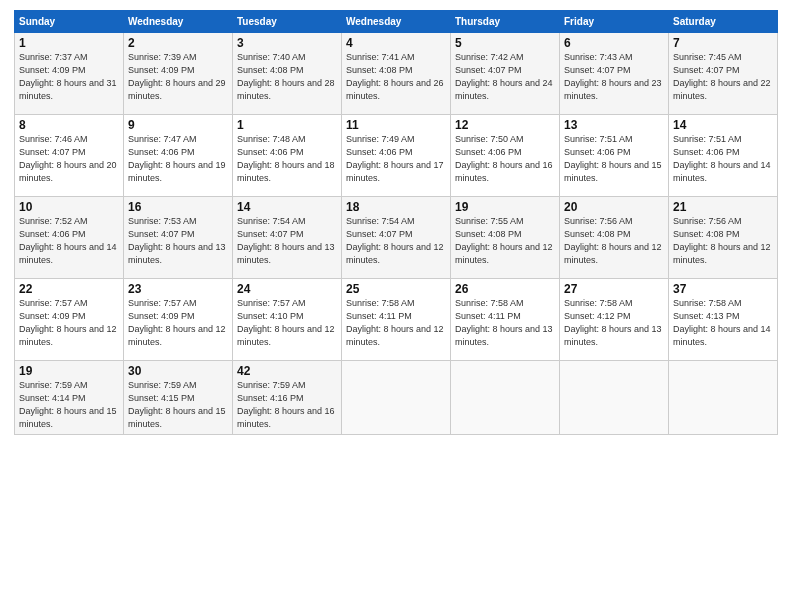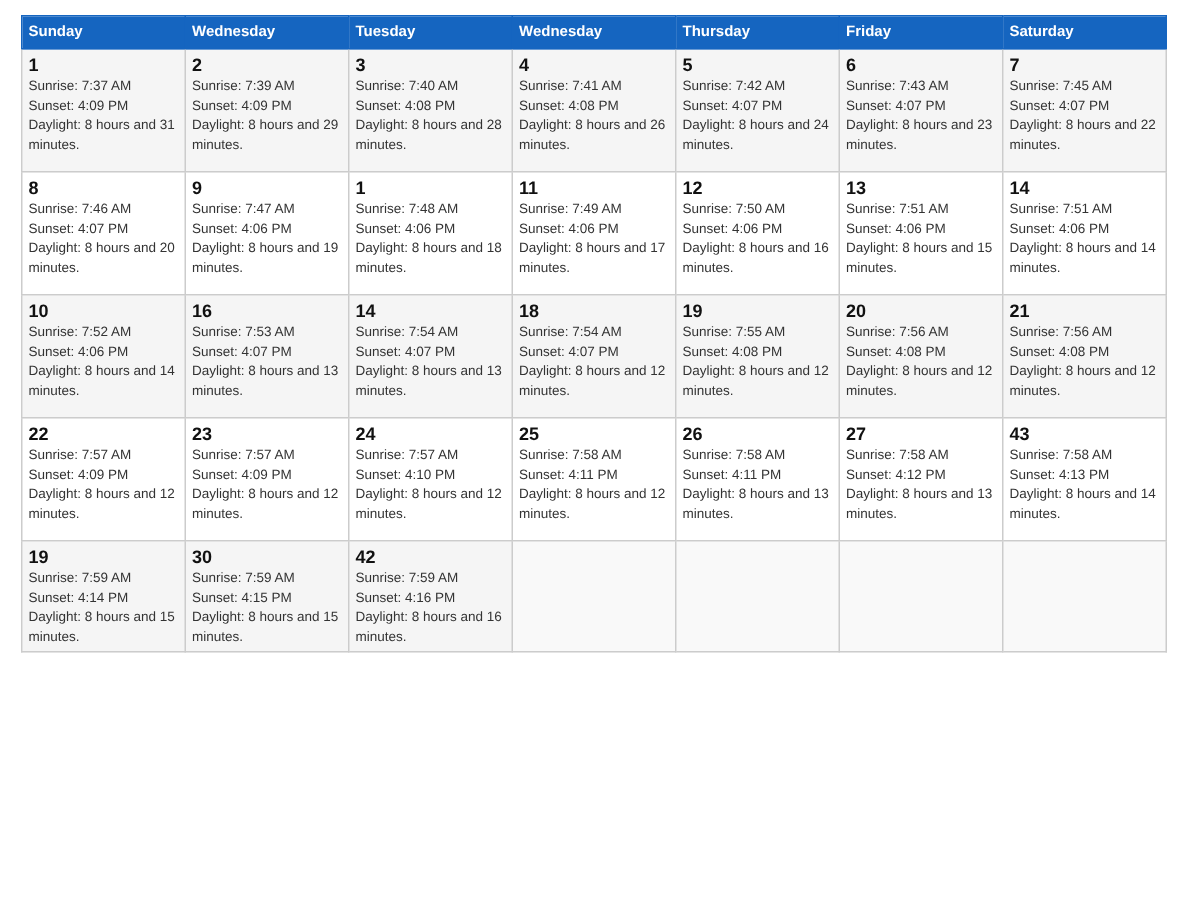--- a/index.html
+++ b/index.html
@@ -216,21 +216,21 @@
       </td>
           <td>
         <span class="day-num">26</span>
         <span class="cell-text">Sunrise: 7:58 AM<br>Sunset: 4:11 PM<br>Daylight: 8 hours and 13 minutes.</span>
       </td>
           <td>
         <span class="day-num">27</span>
         <span class="cell-text">Sunrise: 7:58 AM<br>Sunset: 4:12 PM<br>Daylight: 8 hours and 13 minutes.</span>
       </td>
           <td>
-        <span class="day-num">43</span>
+        <span class="day-num">37</span>
         <span class="cell-text">Sunrise: 7:58 AM<br>Sunset: 4:13 PM<br>Daylight: 8 hours and 14 minutes.</span>
       </td>
         </tr>
         <tr>
           <td>
         <span class="day-num">19</span>
         <span class="cell-text">Sunrise: 7:59 AM<br>Sunset: 4:14 PM<br>Daylight: 8 hours and 15 minutes.</span>
       </td>
           <td>
         <span class="day-num">30</span>

